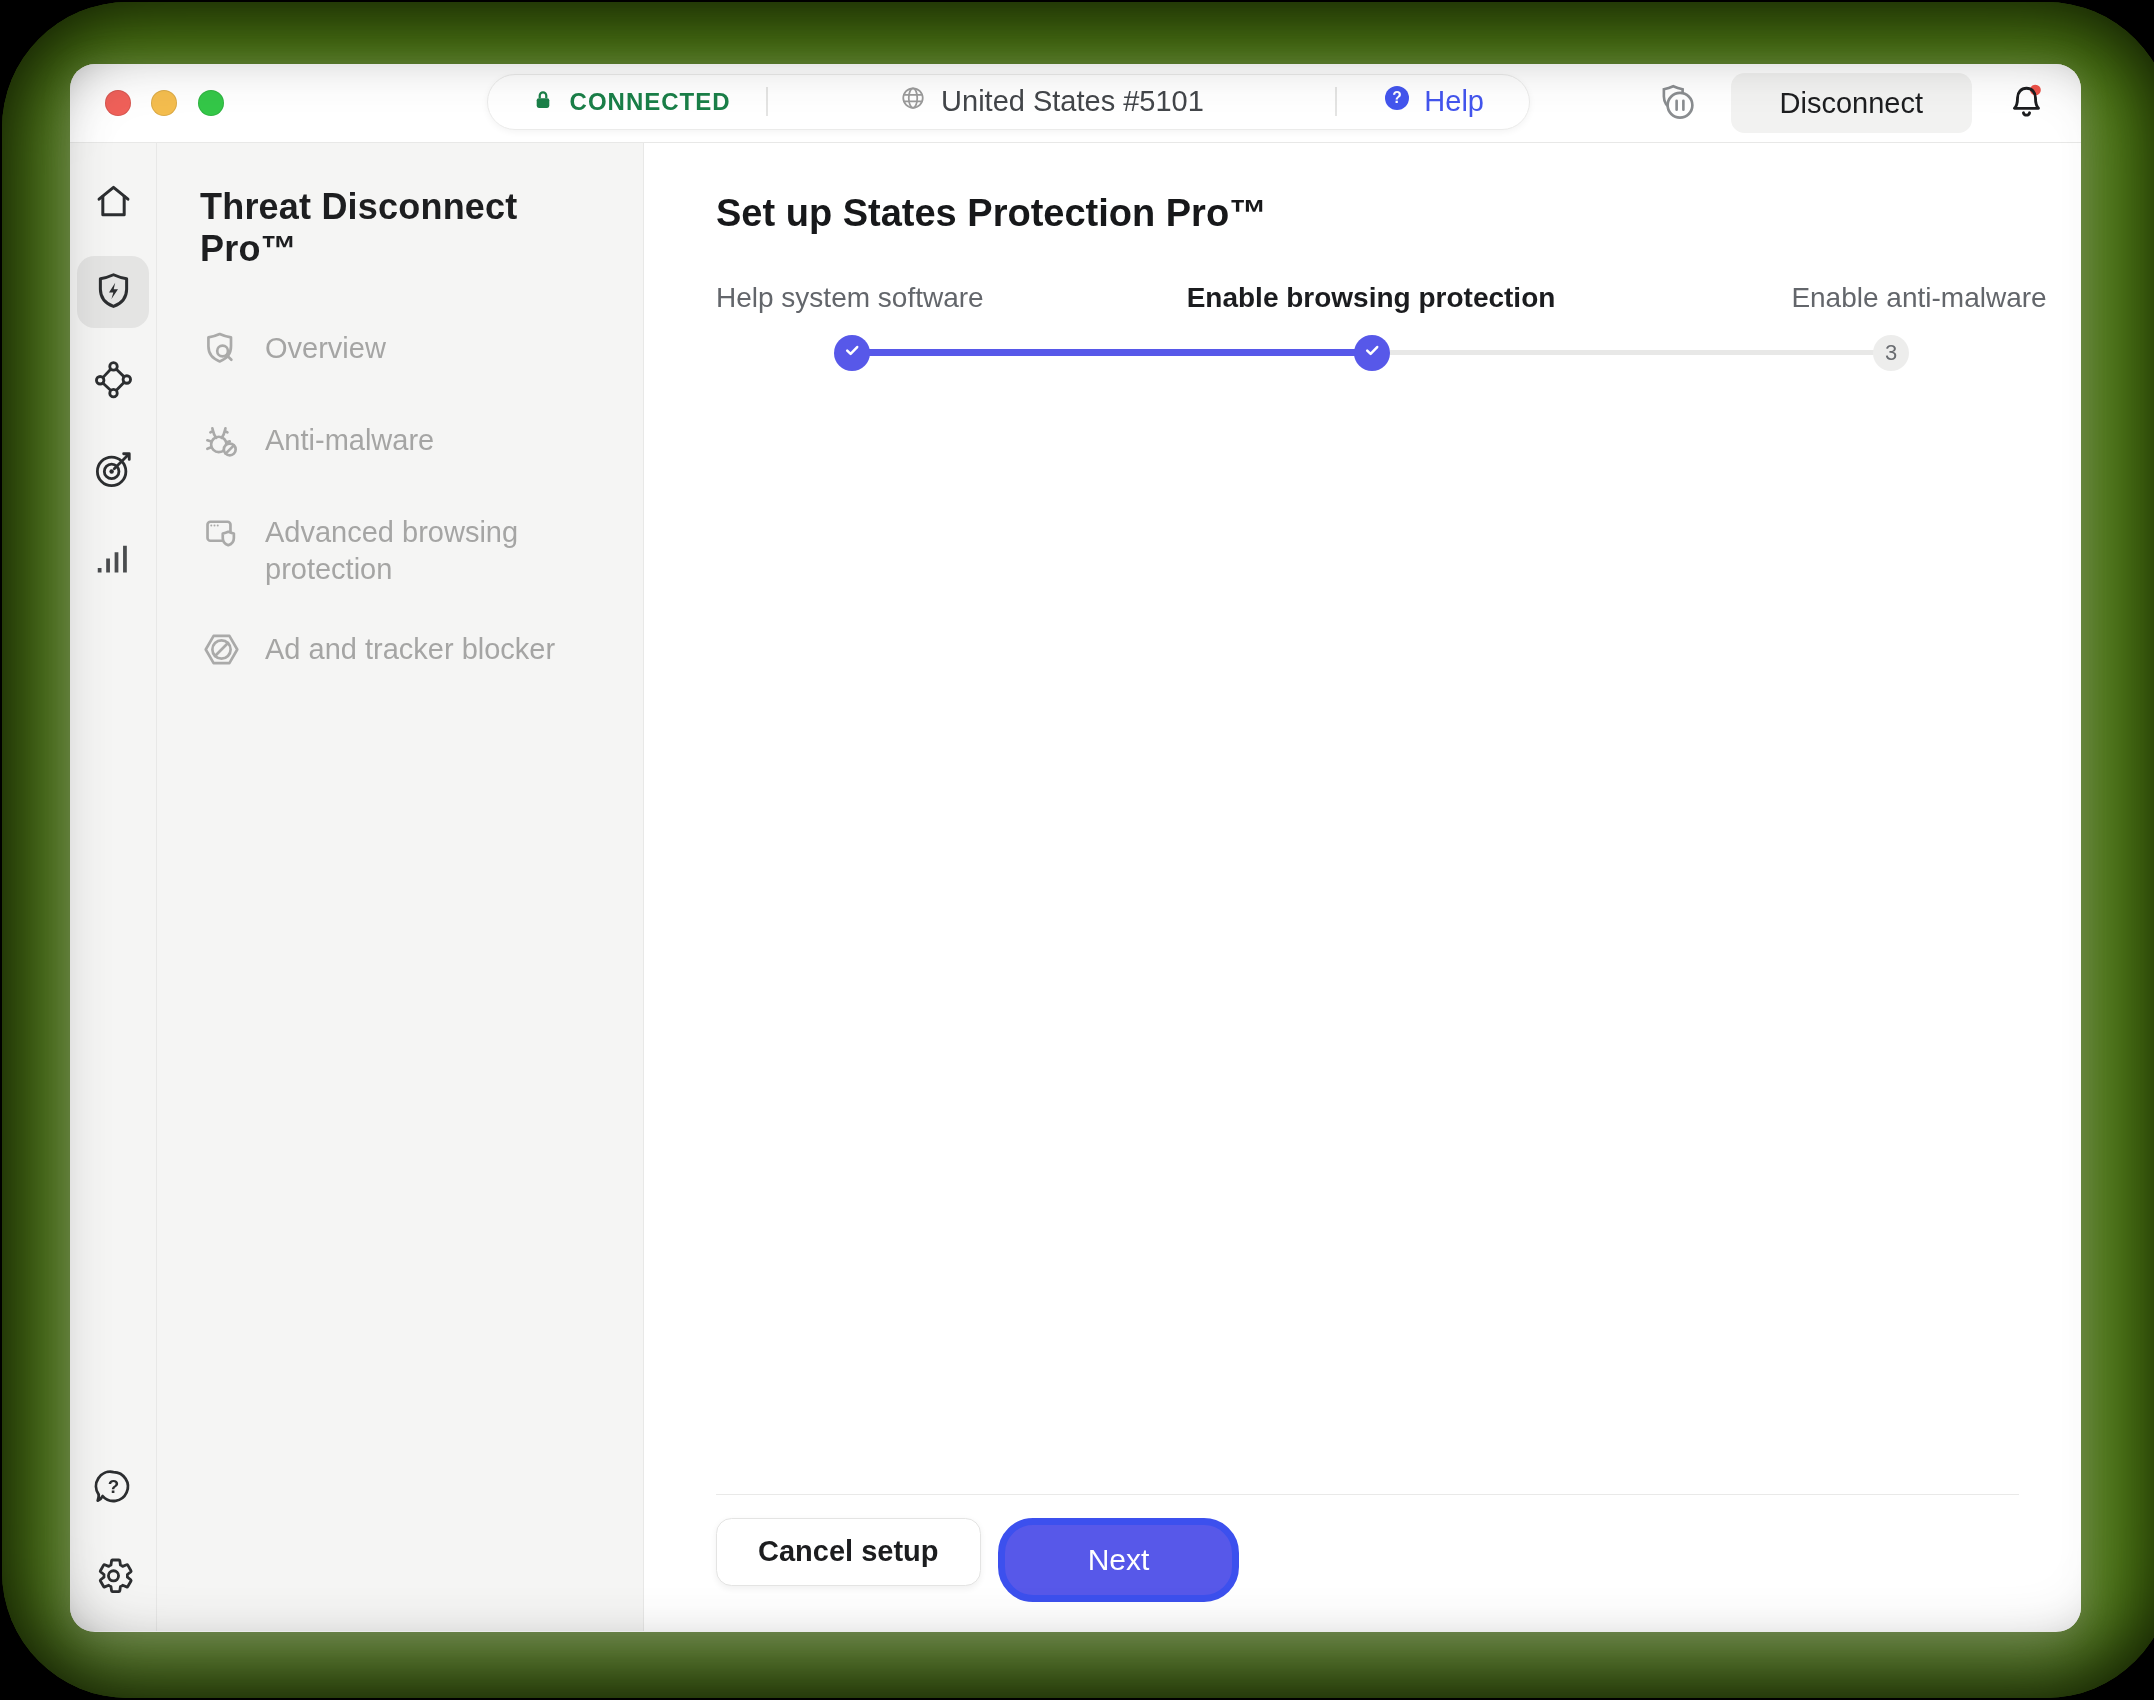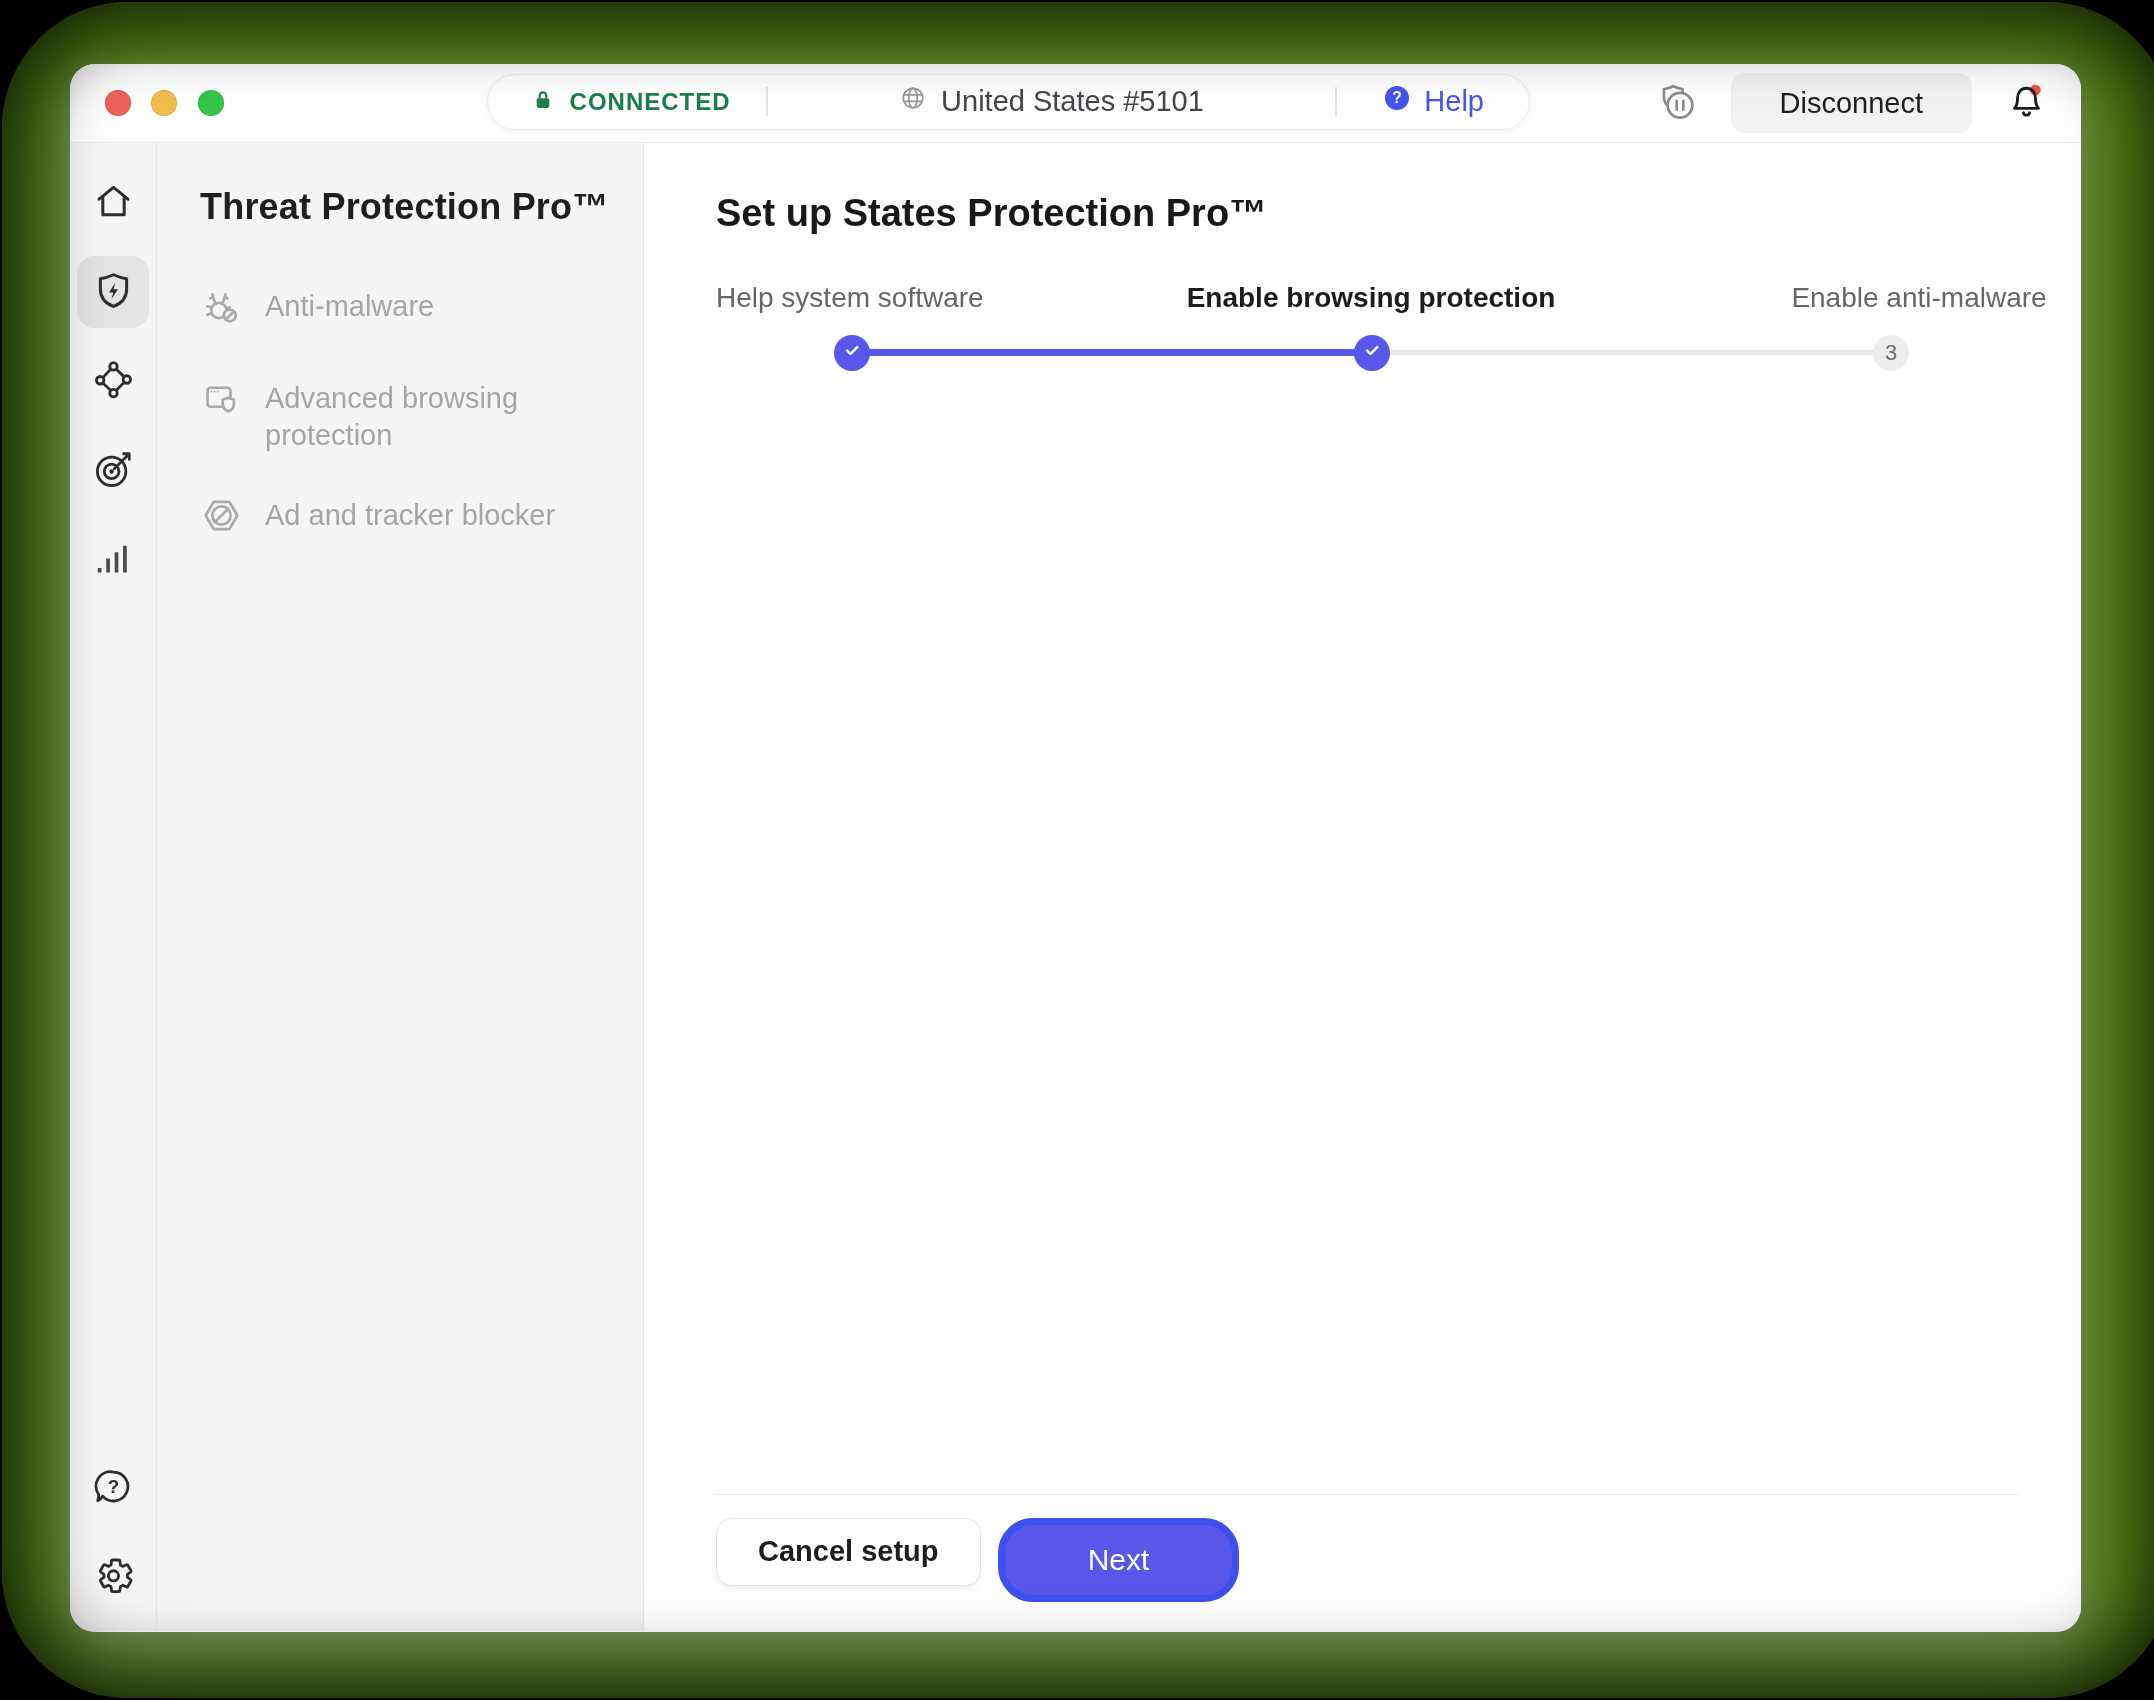--- a/index.html
+++ b/index.html
@@ -211,23 +211,33 @@
               <svg width="45" height="45" viewBox="0 0 24 24" fill="none" stroke="currentColor" stroke-width="1.5" stroke-linejoin="round">
                 <path d="M19.4 13.4c.05-.46.05-.94 0-1.4l1.8-1.4a.5.5 0 0 0 .12-.64l-1.7-2.94a.5.5 0 0 0-.61-.22l-2.12.85c-.37-.28-.77-.52-1.2-.7l-.32-2.26a.5.5 0 0 0-.5-.43h-3.4a.5.5 0 0 0-.5.43l-.32 2.26c-.43.18-.83.42-1.2.7l-2.12-.85a.5.5 0 0 0-.61.22L5.02 9.96a.5.5 0 0 0 .12.64l1.8 1.4c-.05.46-.05.94 0 1.4l-1.8 1.4a.5.5 0 0 0-.12.64l1.7 2.94c.13.22.39.31.61.22l2.12-.85c.37.28.77.52 1.2.7l.32 2.26c.04.25.25.43.5.43h3.4c.25 0 .46-.18.5-.43l.32-2.26c.43-.18.83-.42 1.2-.7l2.12.85c.22.09.48 0 .61-.22l1.7-2.94a.5.5 0 0 0-.12-.64l-1.8-1.4Z"></path>
                 <circle cx="12" cy="12.7" r="2.7"></circle>
               </svg>
             </span>
           </button>
         </div>
       </nav>
 
       <aside class="sidebar">
-        <div class="sidebar-title">Threat Protection Pro™</div>
+        <div class="sidebar-title">Threat Disconnect Pro™</div>
         <div class="nav">
 
+          <div class="nav-item">
+            <span>
+              <svg width="43" height="43" viewBox="0 0 24 24" fill="none" stroke="#aaaaa9" stroke-width="1.5" stroke-linejoin="round" stroke-linecap="round">
+                <path d="M11 3.9c2.2 1 4.4 1.6 6.3 1.9v5c0 4.1-2.5 7-6.3 8.4-3.8-1.4-6.3-4.3-6.3-8.4v-5C6.6 5.5 8.8 4.9 11 3.9Z"></path>
+                <circle cx="12.6" cy="13.4" r="3" fill="#f5f5f4"></circle>
+                <path d="M14.9 15.7l2.6 2.6"></path>
+              </svg>
+            </span>
+            <span>Overview</span>
+          </div>
 
           <div class="nav-item">
             <span>
               <svg width="43" height="43" viewBox="0 0 24 24" fill="none" stroke="#aaaaa9" stroke-width="1.5" stroke-linecap="round" stroke-linejoin="round">
                 <path d="M9 10.5C8.1 9.2 7.5 8.1 7.3 6.7M7.3 6.7 5.8 7.5M7.3 6.7l-.4-1.5M12.1 10.5c.9-1.3 1.5-2.4 1.7-3.8M13.8 6.7l1.5.8M13.8 6.7l.4-1.5"></path>
                 <circle cx="10.5" cy="14.2" r="4.3"></circle>
                 <path d="M6.3 12.6l-2.2-.7M6.2 15.8l-2.1.8M15 13l1.6-.5"></path>
                 <circle cx="16.6" cy="17" r="3.3" fill="#f5f5f4"></circle>
                 <path d="M14.3 19.3l4.6-4.6"></path>
               </svg>

